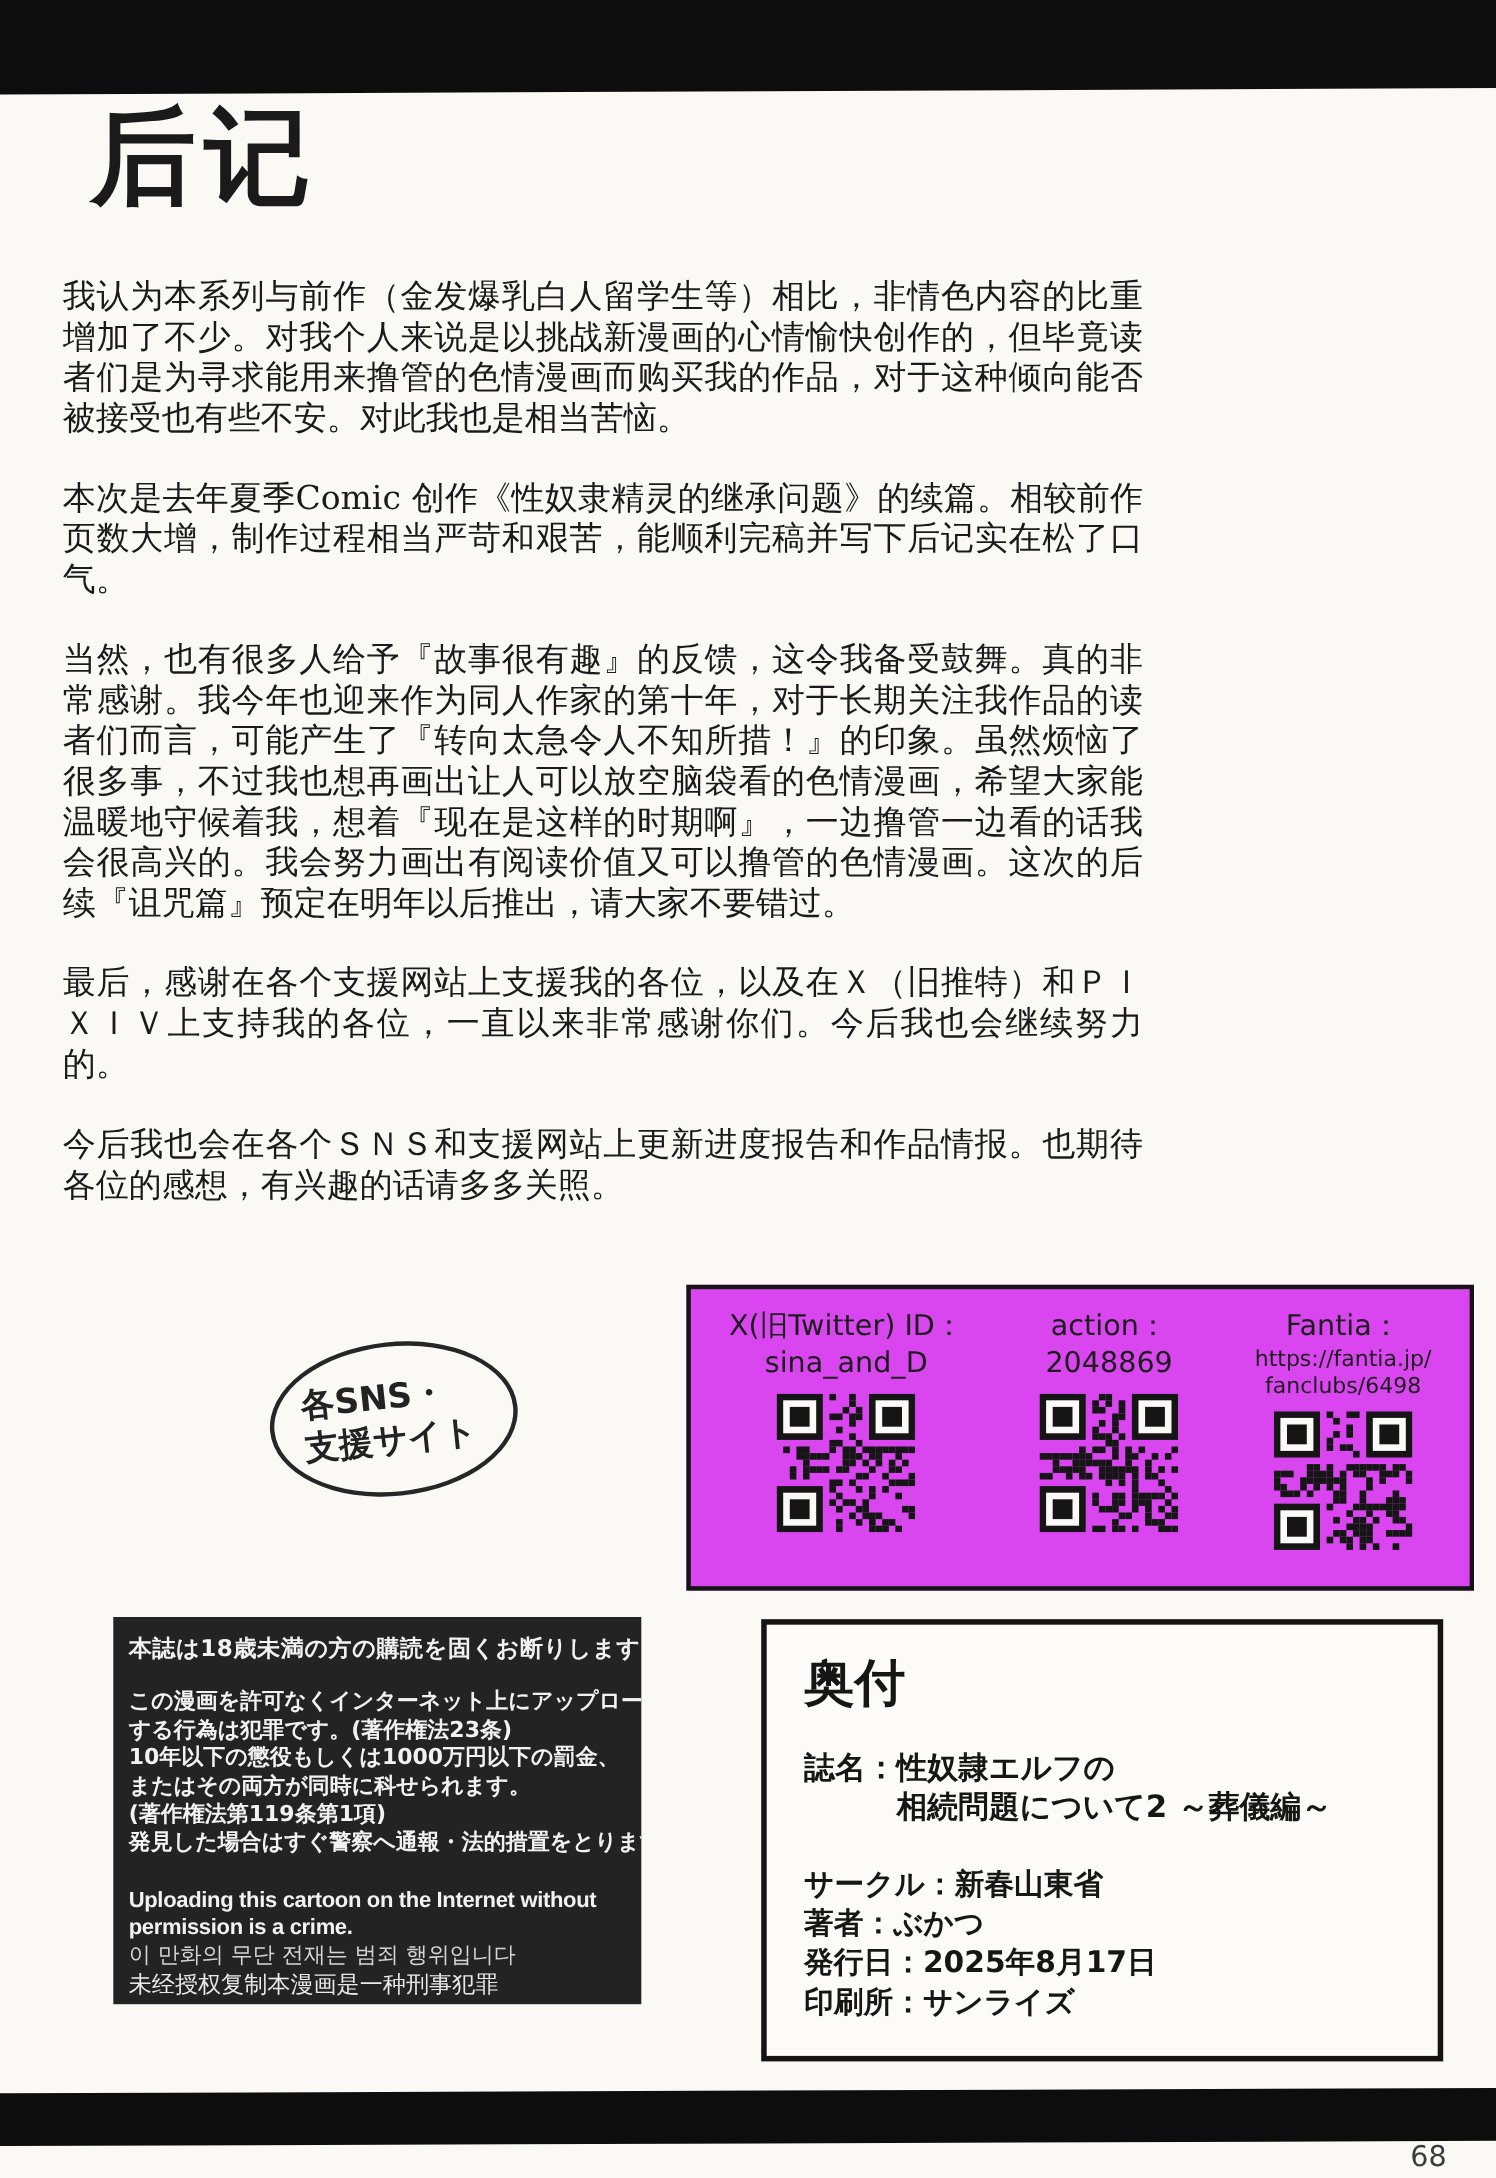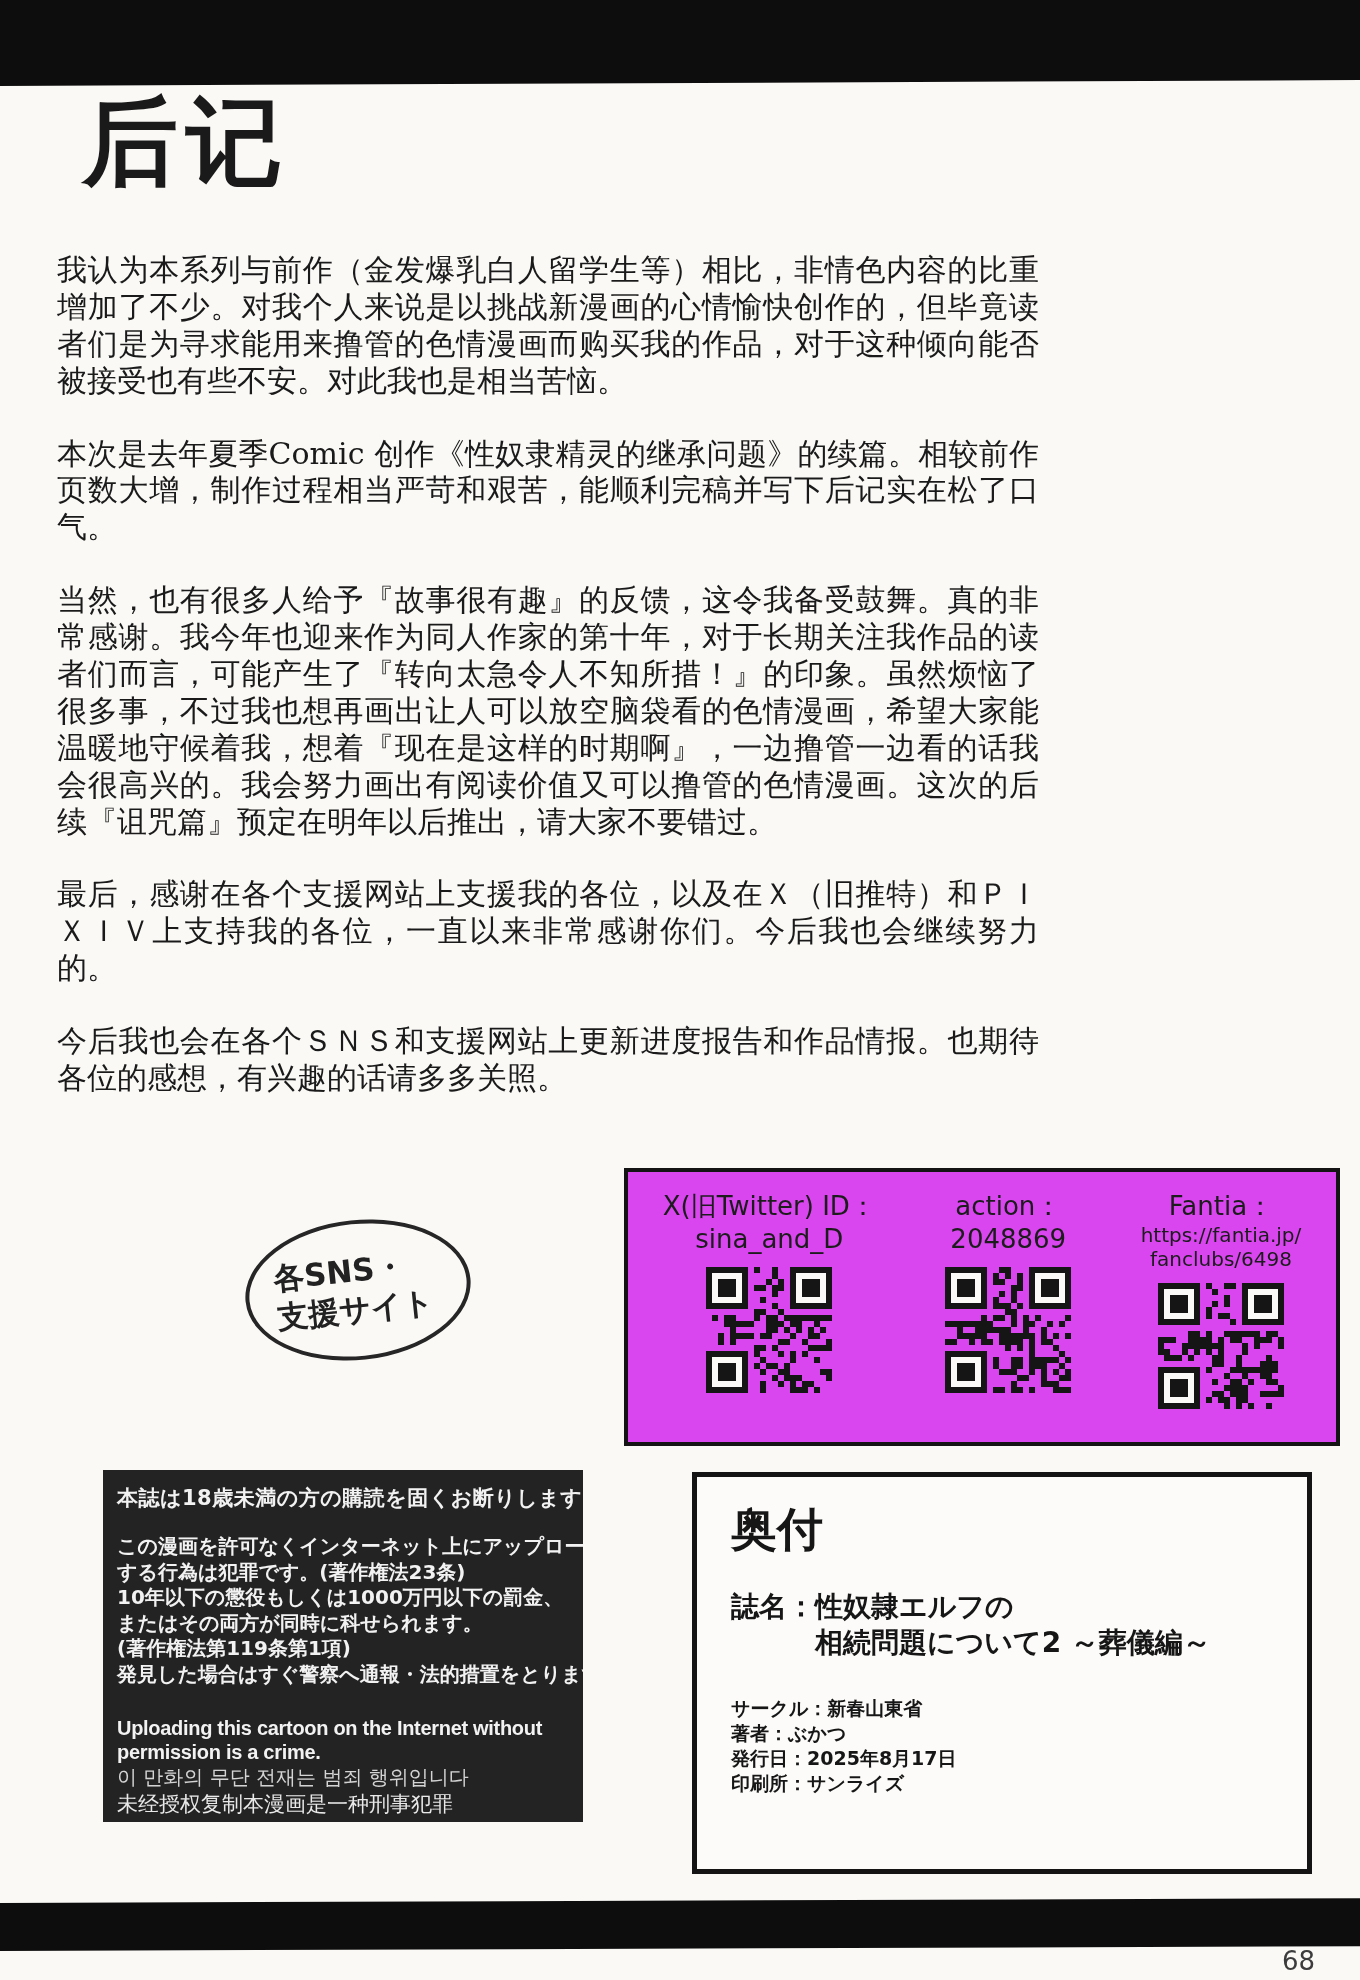--- a/index.html
+++ b/index.html
@@ -64,21 +64,21 @@
   .colophon{
     position:absolute; left:692px; top:1472px; width:620px; height:402px;
     border:5px solid #141414; box-sizing:border-box; background:#fcfbf9;
     padding:22px 0 0 34px; overflow:hidden;
     font-family:"DejaVu Sans","Liberation Sans",sans-serif; color:#161616;
   }
   .c-heading{font-size:46px; font-weight:bold; margin-bottom:28px;}
   .c-title1{font-size:28px; font-weight:bold; line-height:1.3; white-space:nowrap;}
   .c-title2{font-size:28px; font-weight:bold; line-height:1.3; padding-left:84px;
     margin-bottom:34px; white-space:nowrap;}
-  .c-line{font-size:19px; font-weight:bold; line-height:1.32; white-space:nowrap;}
+  .c-line{font-size:27px; font-weight:bold; line-height:1.32; white-space:nowrap;}
   .page-number{
     position:absolute; left:1282px; top:1946px; font-size:26px; color:#3c3c3c;
     font-family:"DejaVu Sans","Liberation Sans",sans-serif;
   }
 </style>
 </head>
 <body>
 
 <div class="page">
 

